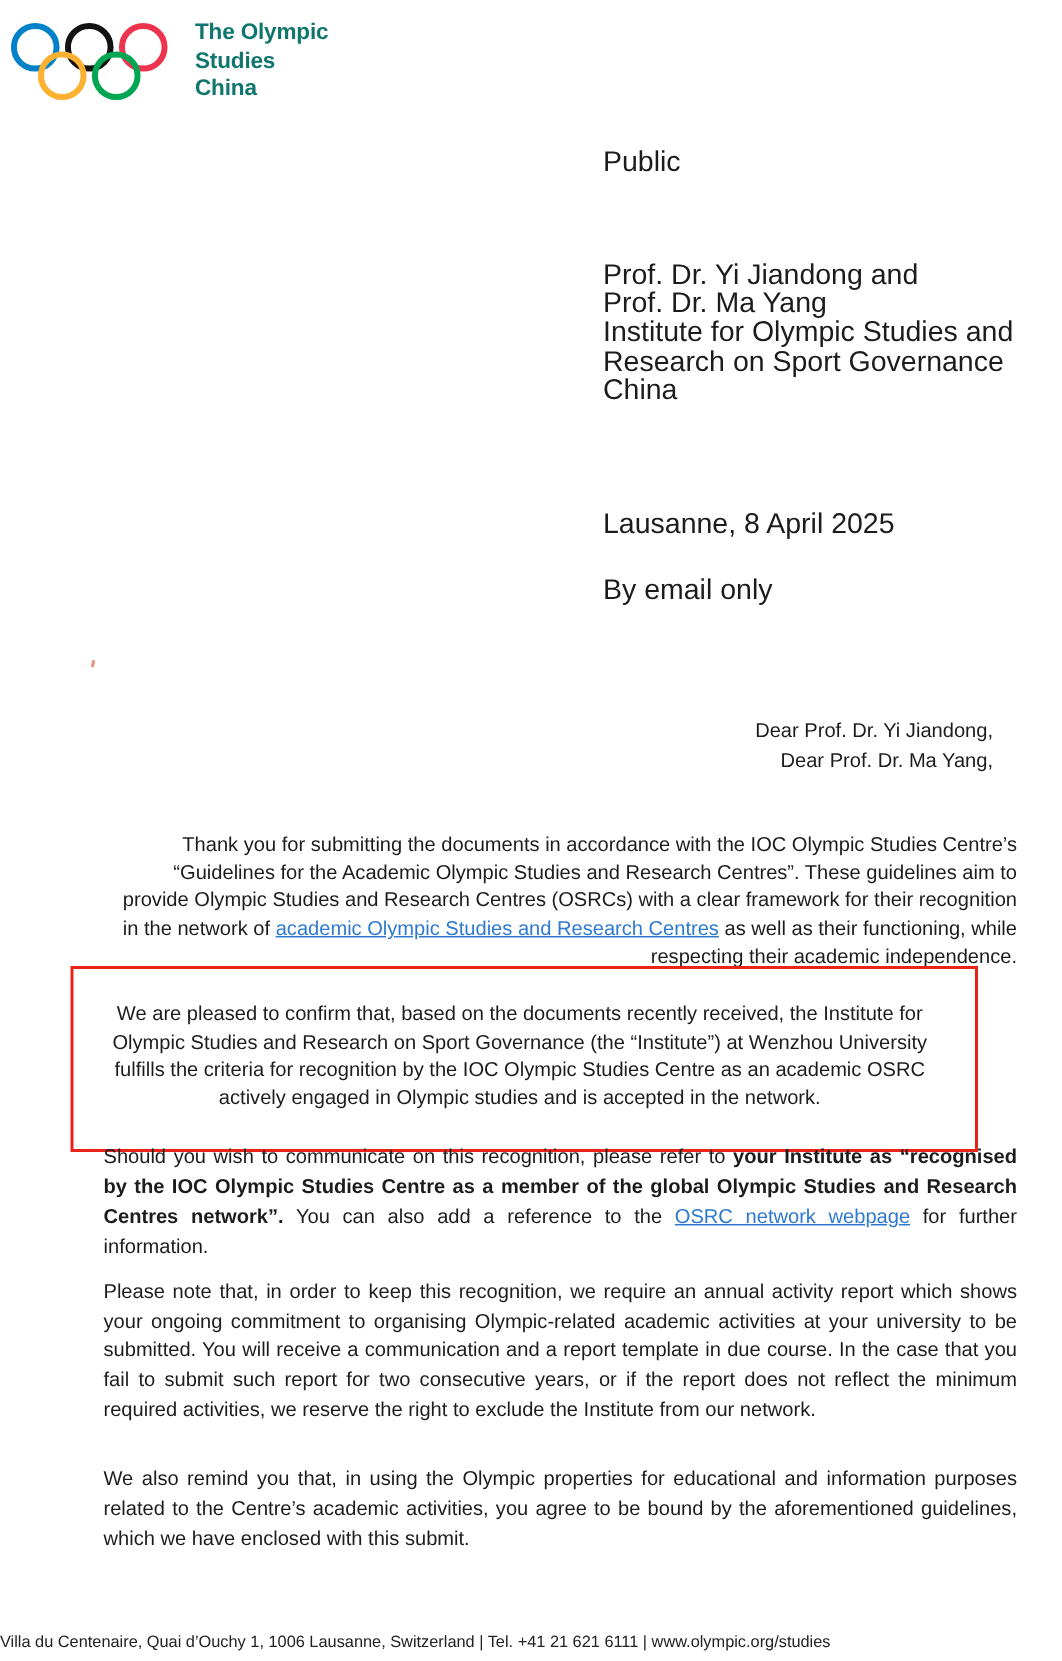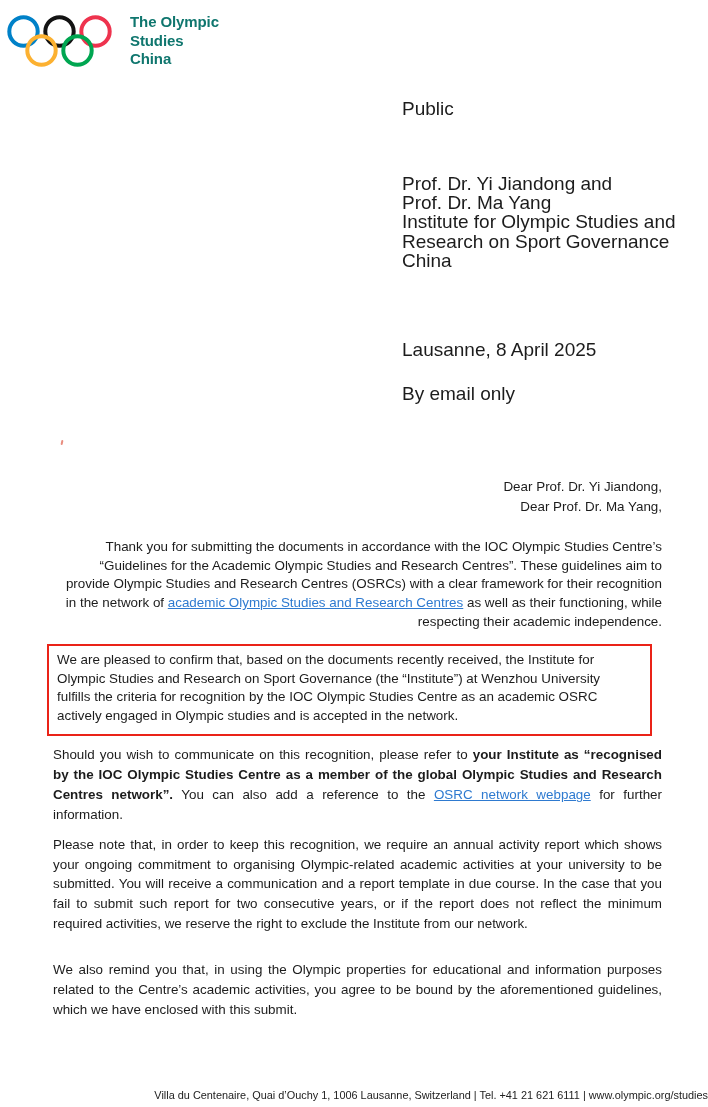--- a/index.html
+++ b/index.html
@@ -18,36 +18,36 @@
   
   .meta{left:402px;font-size:19px;line-height:19px;}
   .classification{top:99px;}
   .recipient{top:174px;line-height:19.2px;}
   .dateline{top:340px;}
   .delivery{top:384px;}
   
   .stray{left:61px;top:440px;width:2px;height:5px;background:rgba(227,112,95,.8);border-radius:1px;transform:rotate(12deg);}
   
   .bodytext{left:53px;width:609px;font-size:13.4px;text-align:right;}
-  p.para{margin:0;}
+  p.para{margin:16px;}
   .salutation{top:477px;line-height:20px;}
   .para-intro{top:538px;line-height:18.7px;}
   .highlight-box{
     left:47px;top:644px;width:579px;
     border:2px solid var(--highlight-border);
     padding:5px 14px 8px 8px;
-    font-size:13.4px;line-height:18.7px;
+    font-size:13.4px;line-height:18.7px;text-align:center;
   }
   .para-reference{top:745px;line-height:20px;text-align:justify;}
   .para-report{top:835px;line-height:19.7px;text-align:justify;}
   .para-properties{top:960px;line-height:20px;text-align:justify;}
   .doc-link{color:var(--link);text-decoration:underline;cursor:pointer;}
   strong{font-weight:700;}
   .footer{
-    left:0;top:1089px;width:708px;text-align:right;
+    left:0;top:1089px;width:708px;text-align:left;
     font-size:10.9px;color:#222;letter-spacing:0;
   }
 </style>
 </head>
 <body>
 
 <div>
 
   <svg class="abs rings" viewBox="0 0 105 53" aria-hidden="true">
     <circle cx="16.5" cy="16.5" r="14.2" fill="none" stroke-width="4" stroke="#0081c8"></circle>

